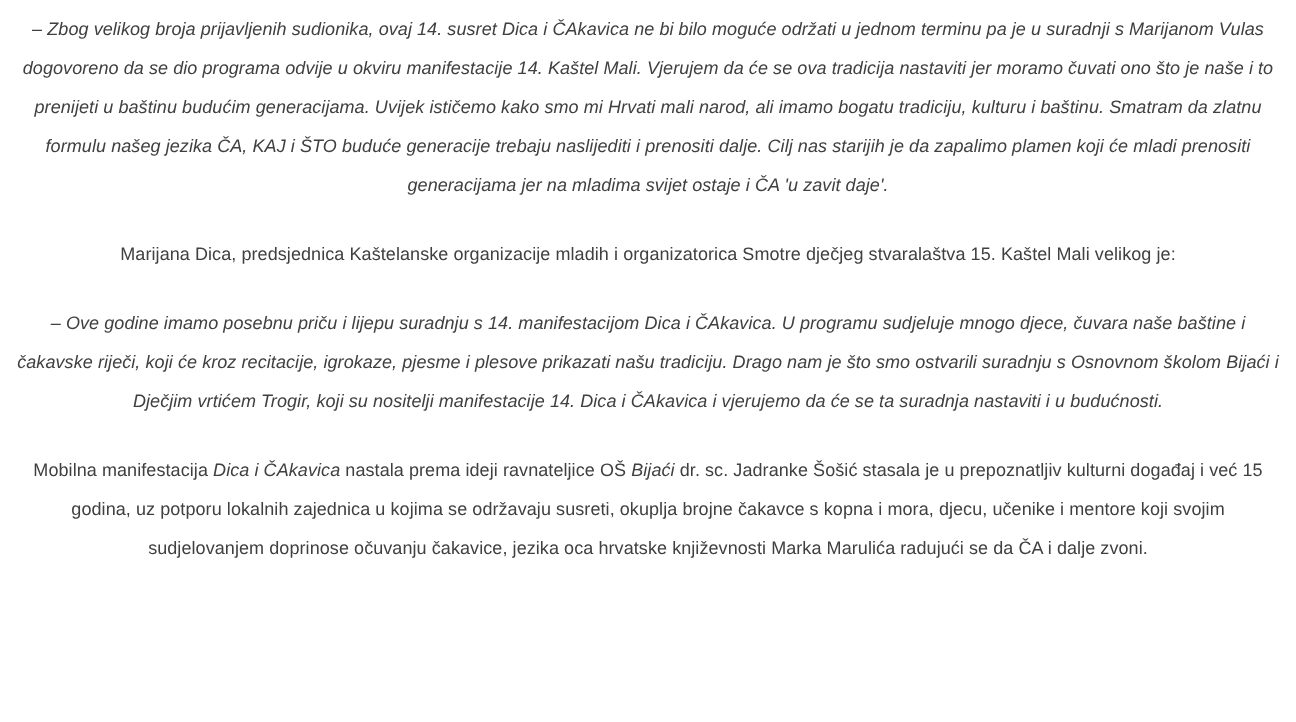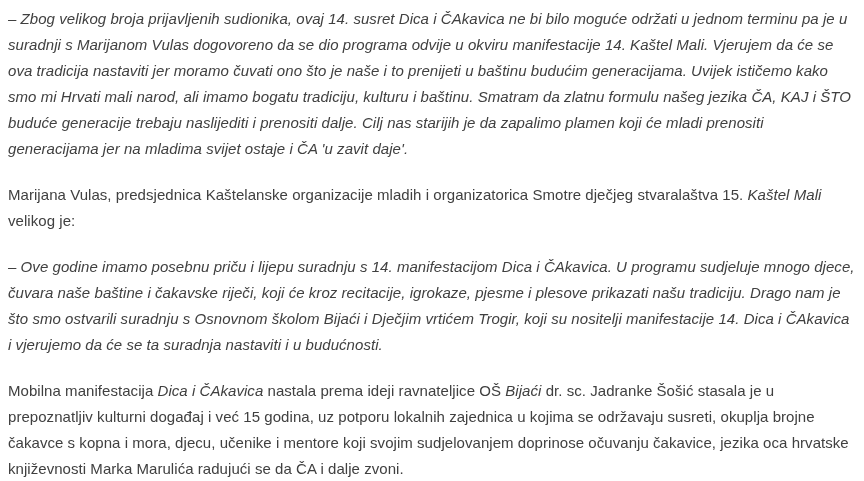--- a/index.html
+++ b/index.html
@@ -13,25 +13,25 @@
     font-family: "Liberation Sans", sans-serif;
     color: #333333;
     overflow: hidden;
   }
   .article {
     box-sizing: border-box;
     width: 864px;
     padding: 6px 8px 0 8px;
   }
   .para {
-    font-size: 15px;
+    font-size: 12px;
     line-height: 26px;
     color: #404040;
     margin: 0 0 20px 0;
-    text-align: left;
+    text-align: center;
     letter-spacing: 0.05px;
   }
   .para:last-child {
     margin-bottom: 12px;
   }
   .para.quote {
     font-style: italic;
   }
   .p-body {
     display: inline;
@@ -41,21 +41,21 @@
   }
 </style>
 </head>
 <body>
 
 <div class="article">
   <p class="para quote">
     <span class="p-body"><span class="seg">– Zbog velikog broja prijavljenih sudionika, ovaj 14. susret Dica i ČAkavica ne bi bilo moguće održati u jednom terminu pa je u suradnji s Marijanom Vulas dogovoreno da se dio programa odvije u okviru manifestacije 14. Kaštel Mali. Vjerujem da će se ova tradicija nastaviti jer moramo čuvati ono što je naše i to prenijeti u baštinu budućim generacijama. Uvijek ističemo kako smo mi Hrvati mali narod, ali imamo bogatu tradiciju, kulturu i baštinu. Smatram da zlatnu formulu našeg jezika ČA, KAJ i ŠTO buduće generacije trebaju naslijediti i prenositi dalje. Cilj nas starijih je da zapalimo plamen koji će mladi prenositi generacijama jer na mladima svijet ostaje i ČA 'u zavit daje'.</span></span>
   </p>
   <p class="para">
-    <span class="p-body"><span class="seg">Marijana Vulas, predsjednica </span><span class="seg" style="">Kaštelanske organizacije mladih</span><span class="seg"> i organizatorica Smotre dječjeg stvaralaštva 15. </span><span class="seg" style="font-style: italic;">Kaštel Mali</span><span class="seg"> velikog je:</span></span>
+    <span class="p-body"><span class="seg">Marijana Dica, predsjednica </span><span class="seg" style="">Kaštelanske organizacije mladih</span><span class="seg"> i organizatorica Smotre dječjeg stvaralaštva 15. </span><span class="seg" style="">Kaštel Mali</span><span class="seg"> velikog je:</span></span>
   </p>
   <p class="para quote">
     <span class="p-body"><span class="seg">– Ove godine imamo posebnu priču i lijepu suradnju s 14. manifestacijom Dica i ČAkavica. U programu sudjeluje mnogo djece, čuvara naše baštine i čakavske riječi, koji će kroz recitacije, igrokaze, pjesme i plesove prikazati našu tradiciju. Drago nam je što smo ostvarili suradnju s Osnovnom školom Bijaći i Dječjim vrtićem Trogir, koji su nositelji manifestacije 14. Dica i ČAkavica i vjerujemo da će se ta suradnja nastaviti i u budućnosti.</span></span>
   </p>
   <p class="para">
     <span class="p-body"><span class="seg">Mobilna manifestacija </span><span class="seg" style="font-style: italic;">Dica i ČAkavica</span><span class="seg"> nastala prema ideji ravnateljice OŠ </span><span class="seg" style="font-style: italic;">Bijaći</span><span class="seg"> dr. sc. Jadranke Šošić stasala je u prepoznatljiv kulturni događaj i već 15 godina, uz potporu lokalnih zajednica u kojima se održavaju susreti, okuplja brojne čakavce s kopna i mora, djecu, učenike i mentore koji svojim sudjelovanjem doprinose očuvanju čakavice, jezika oca hrvatske književnosti Marka Marulića radujući se da ČA i dalje zvoni.</span></span>
   </p>
 </div>
 
 </body></html>

